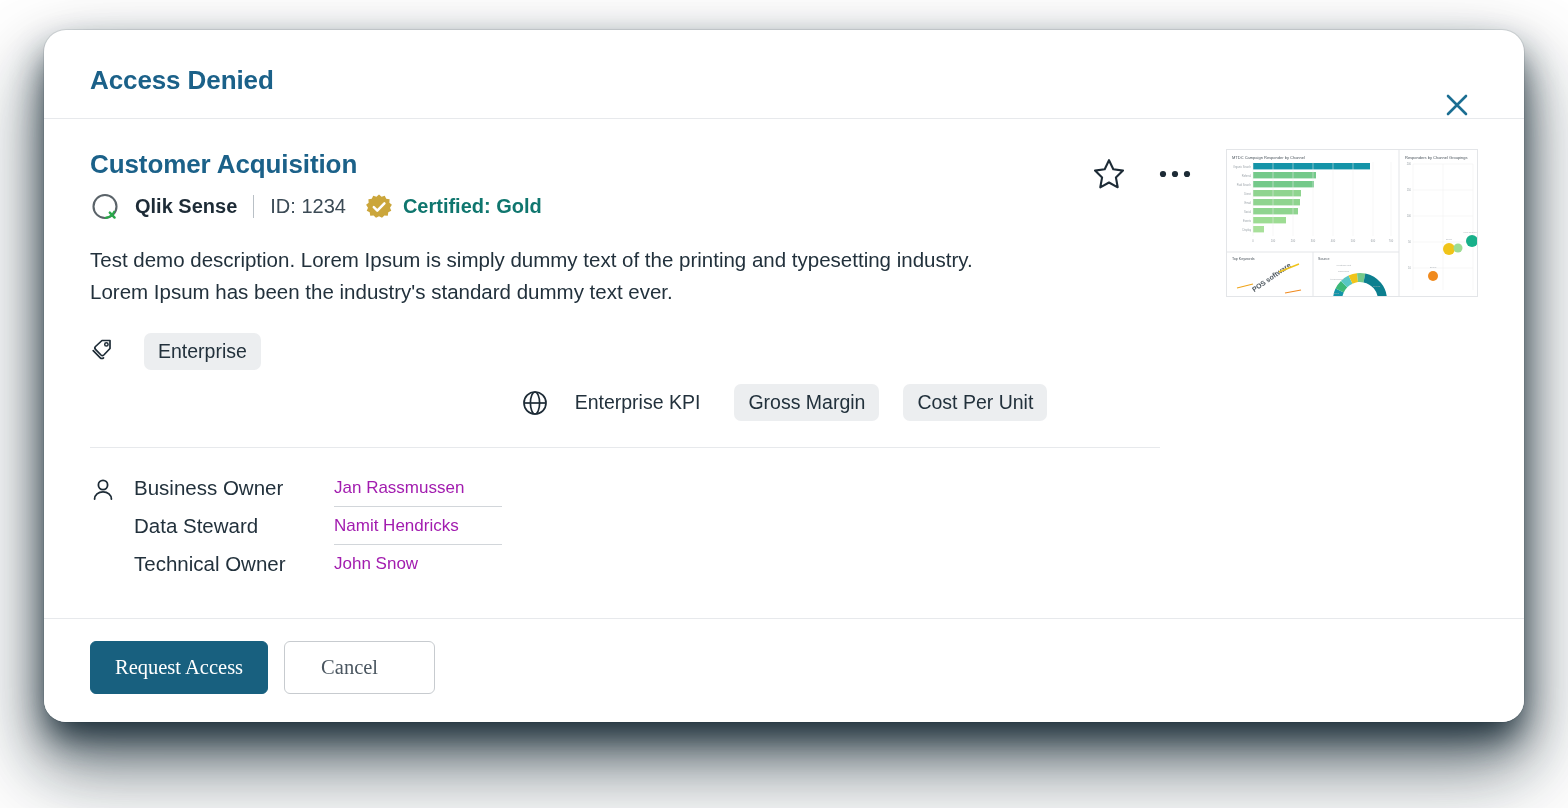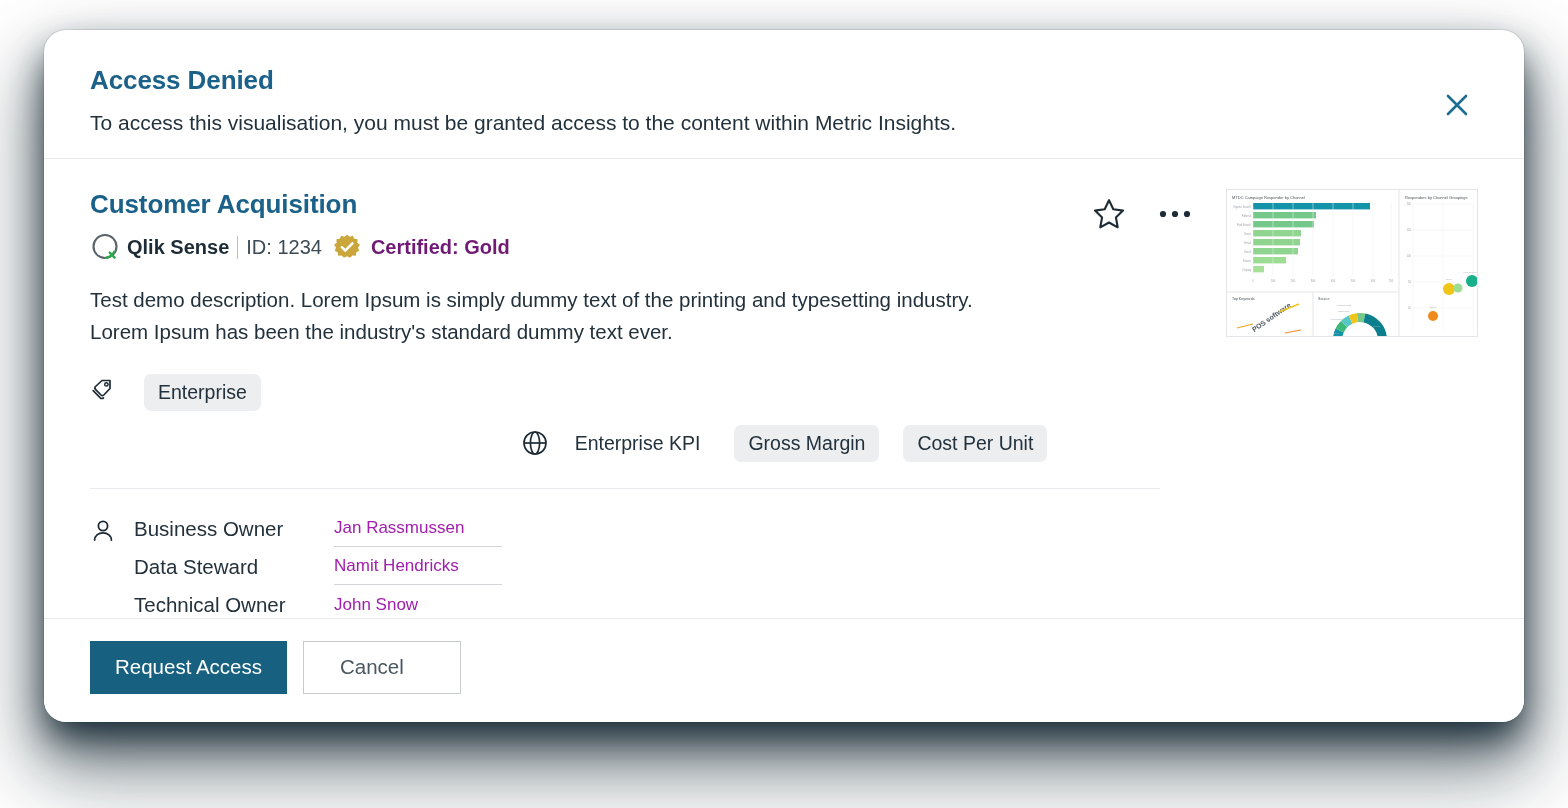--- a/index.html
+++ b/index.html
@@ -78,21 +78,21 @@
   .asset-title {
     font-size: 26px;
     font-weight: bold;
     color: #1b6189;
     letter-spacing: -0.1px;
   }
 
   .meta-row {
     display: flex;
     align-items: center;
-    gap: 4px;
+    gap: 12px;
     margin-top: 12px;
   }
   .qlik-logo { display: block; }
   .source-name {
     font-size: 20px;
     font-weight: bold;
     color: #1d2b36;
     margin-left: 3px;
   }
   .meta-sep {
@@ -107,21 +107,21 @@
   }
   .cert-badge-wrap {
     display: flex;
     align-items: center;
     gap: 11px;
     margin-left: 8px;
   }
   .cert-label {
     font-size: 20px;
     font-weight: bold;
-    color: #701a75;
+    color: #0f766e;
   }
 
   .description {
     margin-top: 22px;
     font-size: 20.5px;
     line-height: 1.55;
     color: #22313c;
     max-width: 930px;
   }
 
@@ -232,23 +232,23 @@
     right: 0;
     bottom: 0;
     padding: 22px 46px 28px 46px;
     border-top: 1px solid #e7e9ec;
     display: flex;
     align-items: center;
     gap: 16px;
     background: #ffffff;
   }
   .btn {
-    font-family: Liberation Sans, sans-serif;
+    font-family: Liberation Serif, serif;
     font-size: 20.5px;
-    border-radius: 0;
+    border-radius: 6px;
     padding: 13px 24px;
     cursor: pointer;
     line-height: 1.2;
   }
   .btn-primary {
     background: #18607f;
     color: #ffffff;
     border: 1px solid #18607f;
   }
   .btn-secondary {
@@ -261,21 +261,20 @@
 </style>
 </head>
 <body>
 
 <div id="stage">
 
   <div class="modal">
 
     <div class="modal-header">
       <div class="modal-title">Access Denied</div>
-      <div class="modal-subtitle">To access this visualisation, you must be granted access to the content within Metric Insights.</div>
 
       <button class="close-btn">
         <svg width="26" height="26" viewBox="0 0 26 26">
           <path d="M4 4 L22 22 M22 4 L4 22" stroke="#1b6e92" stroke-width="2.6" stroke-linecap="round" fill="none"></path>
         </svg>
       </button>
     </div>
 
     <div class="modal-body">
 

